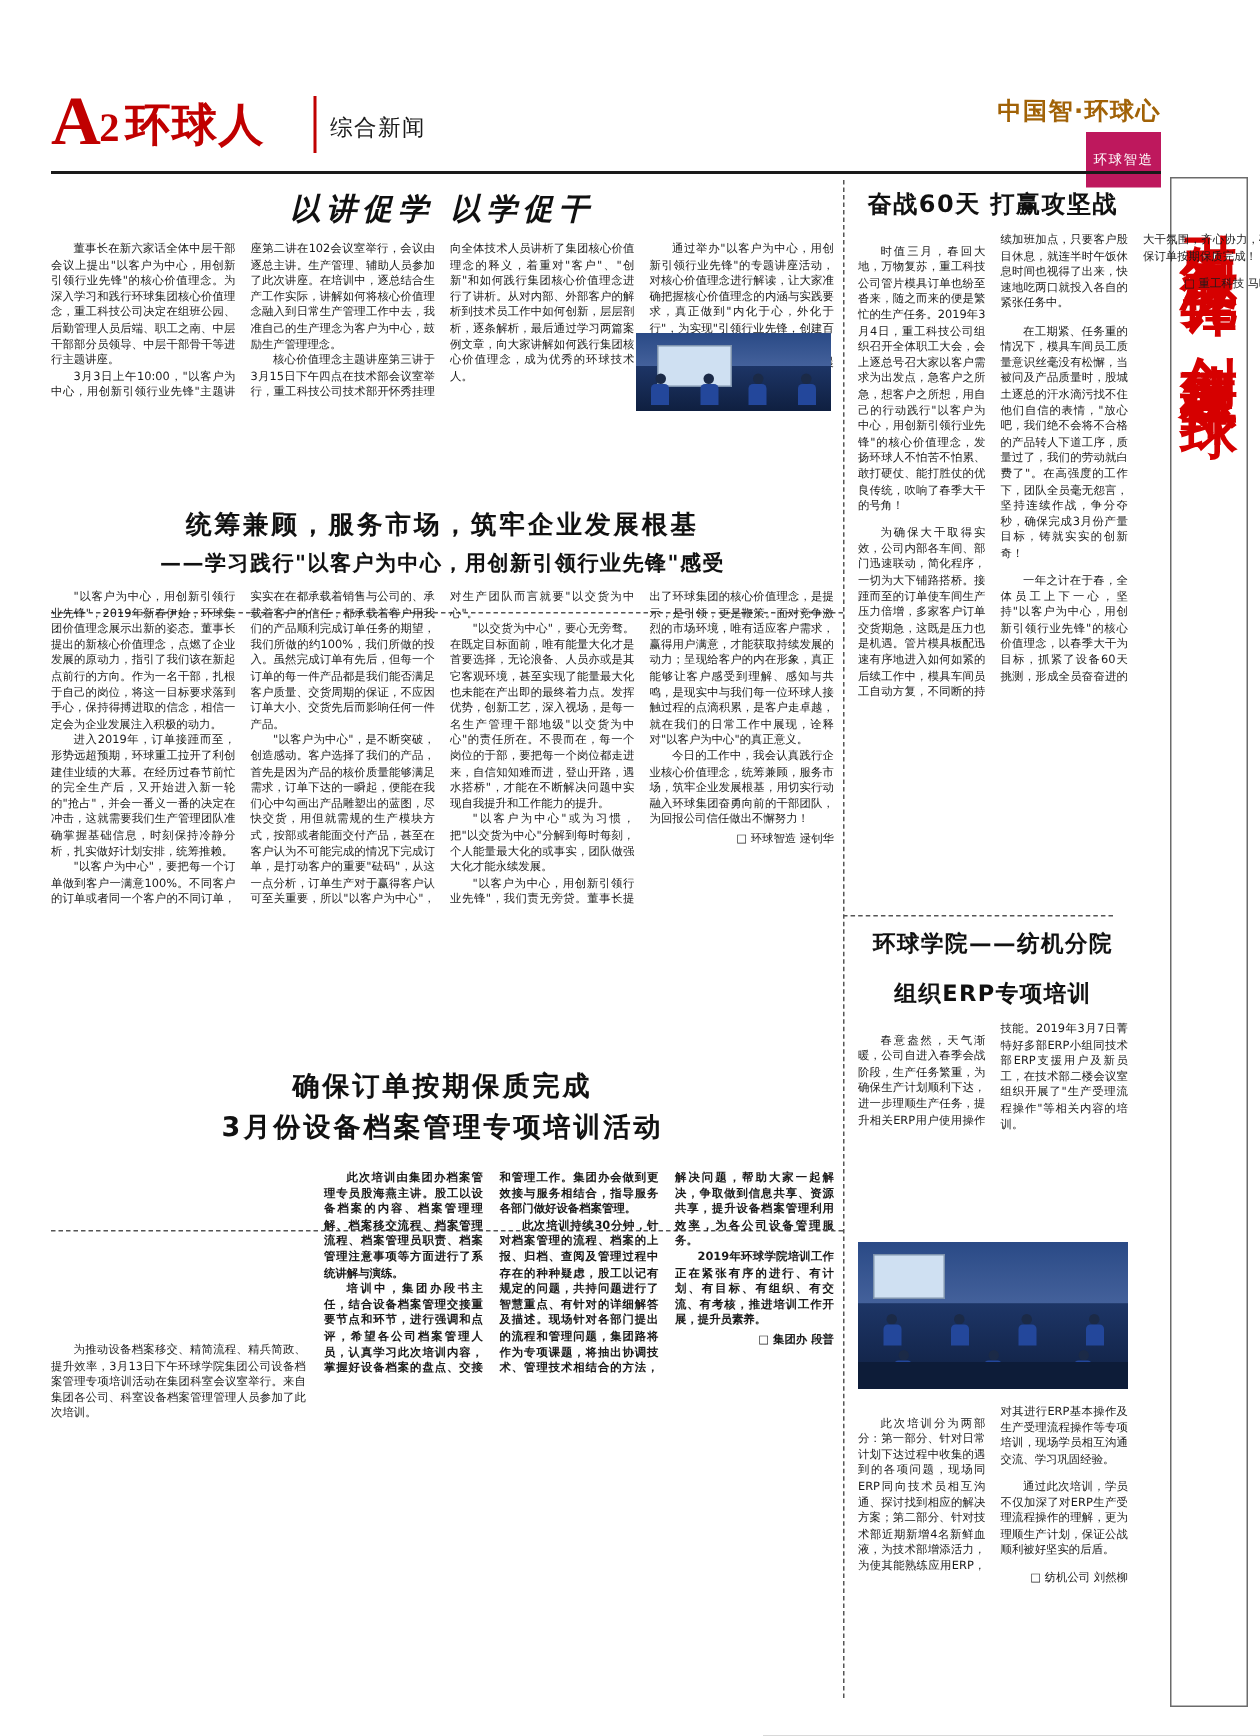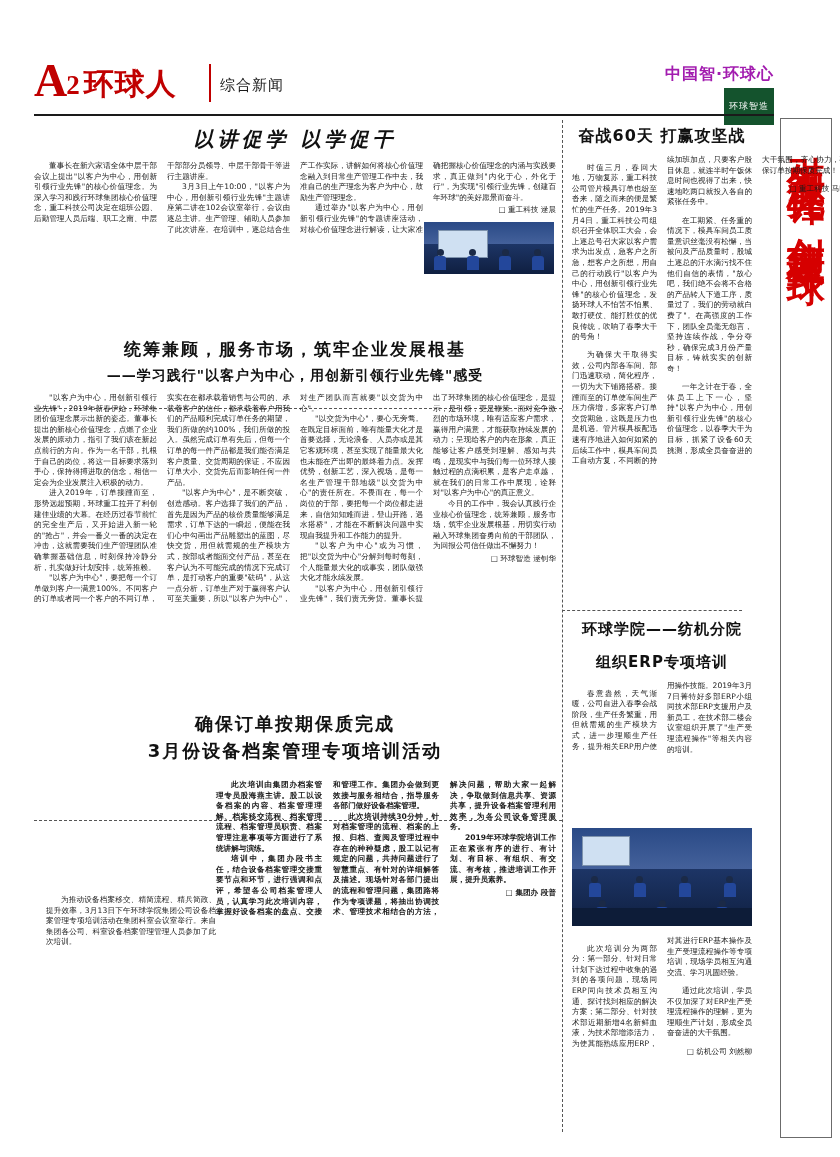--- a/index.html
+++ b/index.html
@@ -73,27 +73,27 @@
   }
   .mh-right {
     position: absolute;
     right: 0;
     top: 4px;
     text-align: right;
   }
   .mh-slogan {
     font-size: 16px;
     font-weight: bold;
-    color: #a21caf;
+    color: #a16207;
     letter-spacing: 1px;
   }
   .mh-badge {
     margin-top: 3px;
     display: inline-block;
-    background: #14532d;
+    background: #be185d;
     color: #fff;
     font-size: 9px;
     padding: 12px 5px;
     letter-spacing: 1px;
   }
   .mh-rule {
     position: absolute;
     left: 34px;
     top: 114px;
     width: 740px;
@@ -302,20 +302,21 @@
     <div class="hrule" style="top:700px; width:528px;"></div>
 
     <div class="hrule" style="top:490px; left:528px; width:180px;"></div>
   </div>
 
   <div class="art" style="left:34px; top:126px; width:522px; height:158px;">
     <div class="headline h1">以讲促学  以学促干</div>
     <div class="cols4 body" style="margin-top:8px; height:112px;">
       <p>董事长在新六家话全体中层干部会议上提出"以客户为中心，用创新引领行业先锋"的核心价值理念。为深入学习和践行环球集团核心价值理念，重工科技公司决定在组班公园、后勤管理人员后端、职工之南、中层干部部分员领导、中层干部骨干等进行主题讲座。</p>
       <p>3月3日上午10:00，"以客户为中心，用创新引领行业先锋"主题讲座第二讲在102会议室举行，会议由逐总主讲。生产管理、辅助人员参加了此次讲座。在培训中，逐总结合生产工作实际，讲解如何将核心价值理念融入到日常生产管理工作中去，我准自己的生产理念为客户为中心，鼓励生产管理理念。</p>
+      <p>核心价值理念主题讲座第三讲于3月15日下午四点在技术部会议室举行，重工科技公司技术部开怀秀挂理向全体技术人员讲析了集团核心价值理念的释义，着重对"客户"、"创新"和如何践行集团核心价值理念进行了讲析。从对内部、外部客户的解析到技术员工作中如何创新，层层剖析，逐条解析，最后通过学习两篇案例文章，向大家讲解如何践行集团核心价值理念，成为优秀的环球技术人。</p>
       <p>通过举办"以客户为中心，用创新引领行业先锋"的专题讲座活动，对核心价值理念进行解读，让大家准确把握核心价值理念的内涵与实践要求，真正做到"内化于心，外化于行"，为实现"引领行业先锋，创建百年环球"的美好愿景而奋斗。</p>
       <div class="byline">□ 重工科技  逯晨</div>
     </div>
   </div>
 
   <div class="photo" style="left:424px; top:222px; width:130px; height:52px;">
     <div class="sky"></div>
     <div class="floor"></div>
     <div class="screen" style="left:14px; top:8px; width:48px; height:26px;"></div>
     <div class="row" style="bottom:4px;">
@@ -358,21 +359,21 @@
       <p>"以客户为中心，用创新引领行业先锋"，我们责无旁贷。董事长提出了环球集团的核心价值理念，是提示，是引领，更是鞭策。面对竞争激烈的市场环境，唯有适应客户需求，赢得用户满意，才能获取持续发展的动力；呈现给客户的内在形象，真正能够让客户感受到理解、感知与共鸣，是现实中与我们每一位环球人接触过程的点滴积累，是客户走卓越，就在我们的日常工作中展现，诠释对"以客户为中心"的真正意义。</p>
       <p>今日的工作中，我会认真践行企业核心价值理念，统筹兼顾，服务市场，筑牢企业发展根基，用切实行动融入环球集团奋勇向前的干部团队，为回报公司信任做出不懈努力！</p>
       <div class="byline">□ 环球智造  逯钊华</div>
     </div>
   </div>
 
   <div class="art" style="left:34px; top:712px; width:522px; height:410px;">
     <div class="headline" style="font-size:18px; letter-spacing:2px;">确保订单按期保质完成</div>
     <div class="headline" style="font-size:18px; letter-spacing:2px; margin-top:3px;">3月份设备档案管理专项培训活动</div>
 
-    <div class="cap" style="position:absolute; left:12px; top:183px; width:170px;">为推动设备档案移交、精简流程、精兵简政、提升效率，3月13日下午环球学院集团公司设备档案管理专项培训活动在集团科室会议室举行。来自集团各公司、科室设备档案管理管理人员参加了此次培训。</div>
+    <div class="cap" style="position:absolute; left:0px; top:183px; width:170px;">为推动设备档案移交、精简流程、精兵简政、提升效率，3月13日下午环球学院集团公司设备档案管理专项培训活动在集团科室会议室举行。来自集团各公司、科室设备档案管理管理人员参加了此次培训。</div>
 
     <div class="cols3 body" style="position:absolute; left:182px; top:68px; width:340px; height:330px;font-weight:bold;">
       <p>此次培训由集团办档案管理专员股海燕主讲。股工以设备档案的内容、档案管理理解、档案移交流程、档案管理流程、档案管理员职责、档案管理注意事项等方面进行了系统讲解与演练。</p>
       <p>培训中，集团办段书主任，结合设备档案管理交接重要节点和环节，进行强调和点评，希望各公司档案管理人员，认真学习此次培训内容，掌握好设备档案的盘点、交接和管理工作。集团办会做到更效接与服务相结合，指导服务各部门做好设备档案管理。</p>
       <p>此次培训持续30分钟，针对档案管理的流程、档案的上报、归档、查阅及管理过程中存在的种种疑虑，股工以记有规定的问题，共持问题进行了智慧重点、有针对的详细解答及描述。现场针对各部门提出的流程和管理问题，集团路将作为专项课题，将抽出协调技术、管理技术相结合的方法，解决问题，帮助大家一起解决，争取做到信息共享、资源共享，提升设备档案管理利用效率，为各公司设备管理服务。</p>
       <p>2019年环球学院培训工作正在紧张有序的进行、有计划、有目标、有组织、有交流、有考核，推进培训工作开展，提升员素养。</p>
       <div class="byline">□ 集团办  段普</div>
     </div>
   </div>
 
@@ -385,21 +386,21 @@
       <p>一年之计在于春，全体员工上下一心，坚持"以客户为中心，用创新引领行业先锋"的核心价值理念，以春季大干为目标，抓紧了设备60天挑测，形成全员奋奋进的大干氛围，齐心协力，确保订单按期保质完成！</p>
       <div class="byline">□ 重工科技  马曦</div>
     </div>
   </div>
 
   <div class="art" style="left:572px; top:620px; width:180px; height:500px;">
     <div class="right-h">环球学院——纺机分院</div>
     <div class="right-h" style="margin-top:14px;">组织ERP专项培训</div>
 
     <div class="right-body" style="margin-top:9px;">
-      <p>春意盎然，天气渐暖，公司自进入春季会战阶段，生产任务繁重，用但就需规的生产模块方式，进一步理顺生产任务，提升相关ERP用户使用操作技能。2019年3月7日菁特好多部ERP小组同技术部ERP支援用户及新员工，在技术部二楼会议室组织开展了"生产受理流程操作"等相关内容的培训。</p>
+      <p>春意盎然，天气渐暖，公司自进入春季会战阶段，生产任务繁重，为确保生产计划顺利下达，进一步理顺生产任务，提升相关ERP用户使用操作技能。2019年3月7日菁特好多部ERP小组同技术部ERP支援用户及新员工，在技术部二楼会议室组织开展了"生产受理流程操作"等相关内容的培训。</p>
     </div>
 
     <div class="photo" style="position:absolute; left:0; top:208px; width:180px; height:98px;">
       <div class="sky"></div>
       <div class="floor"></div>
       <div class="screen" style="left:10px; top:8px; width:46px; height:28px;"></div>
       <div class="row" style="top:48px;">
         <div class="person">
             <div class="head"></div>
             <div class="torso"></div>
@@ -429,18 +430,18 @@
         <div class="person">
             <div class="head"></div>
             <div class="torso"></div>
           </div>
       </div>
       <div class="tablefront"></div>
     </div>
 
     <div class="right-body" style="position:absolute; left:0; top:316px; width:180px;">
       <p>此次培训分为两部分：第一部分、针对日常计划下达过程中收集的遇到的各项问题，现场同ERP同向技术员相互沟通、探讨找到相应的解决方案；第二部分、针对技术部近期新增4名新鲜血液，为技术部增添活力，为使其能熟练应用ERP，对其进行ERP基本操作及生产受理流程操作等专项培训，现场学员相互沟通交流、学习巩固经验。</p>
-      <p>通过此次培训，学员不仅加深了对ERP生产受理流程操作的理解，更为理顺生产计划，形成全员奋奋进的大干氛围。</p>
+      <p>通过此次培训，学员不仅加深了对ERP生产受理流程操作的理解，更为理顺生产计划，保证公战顺利被好坚实的后盾。</p>
       <div class="byline">□ 纺机公司  刘然柳</div>
     </div>
   </div>
 
 </div>
 
 </body></html>

